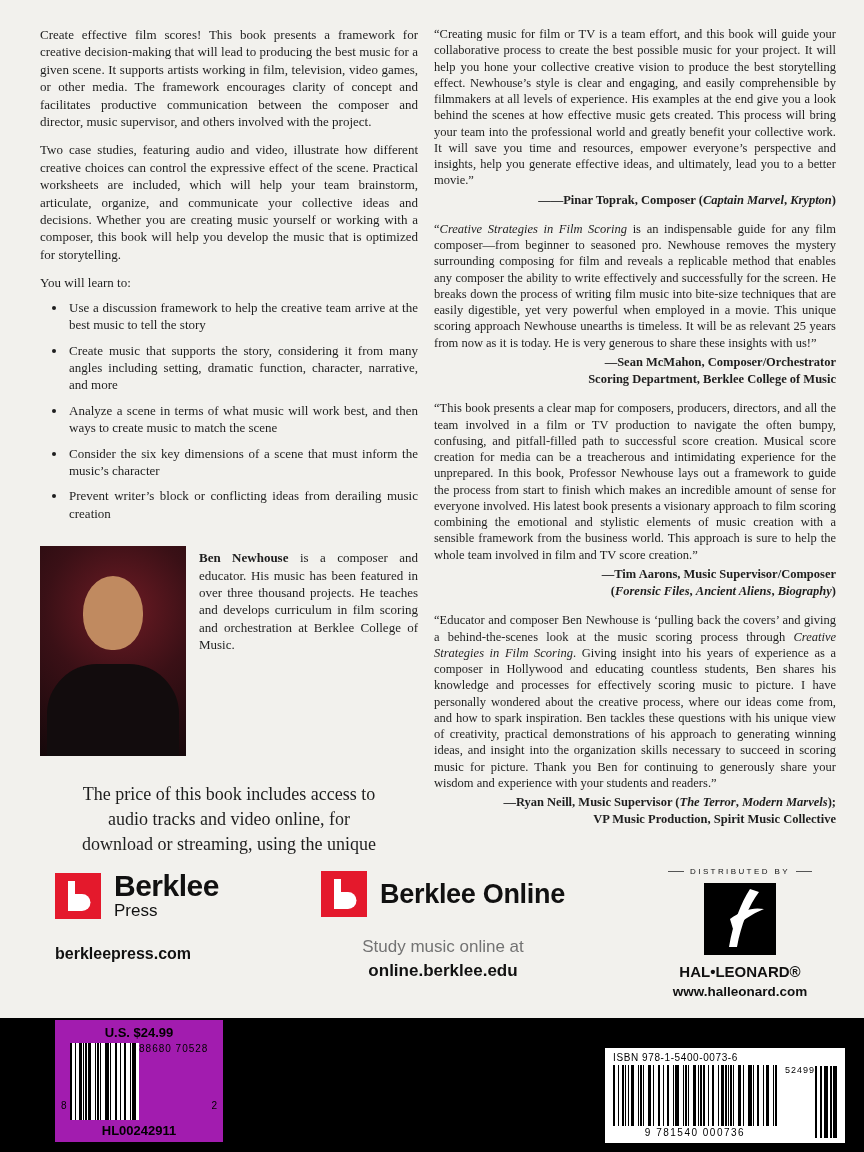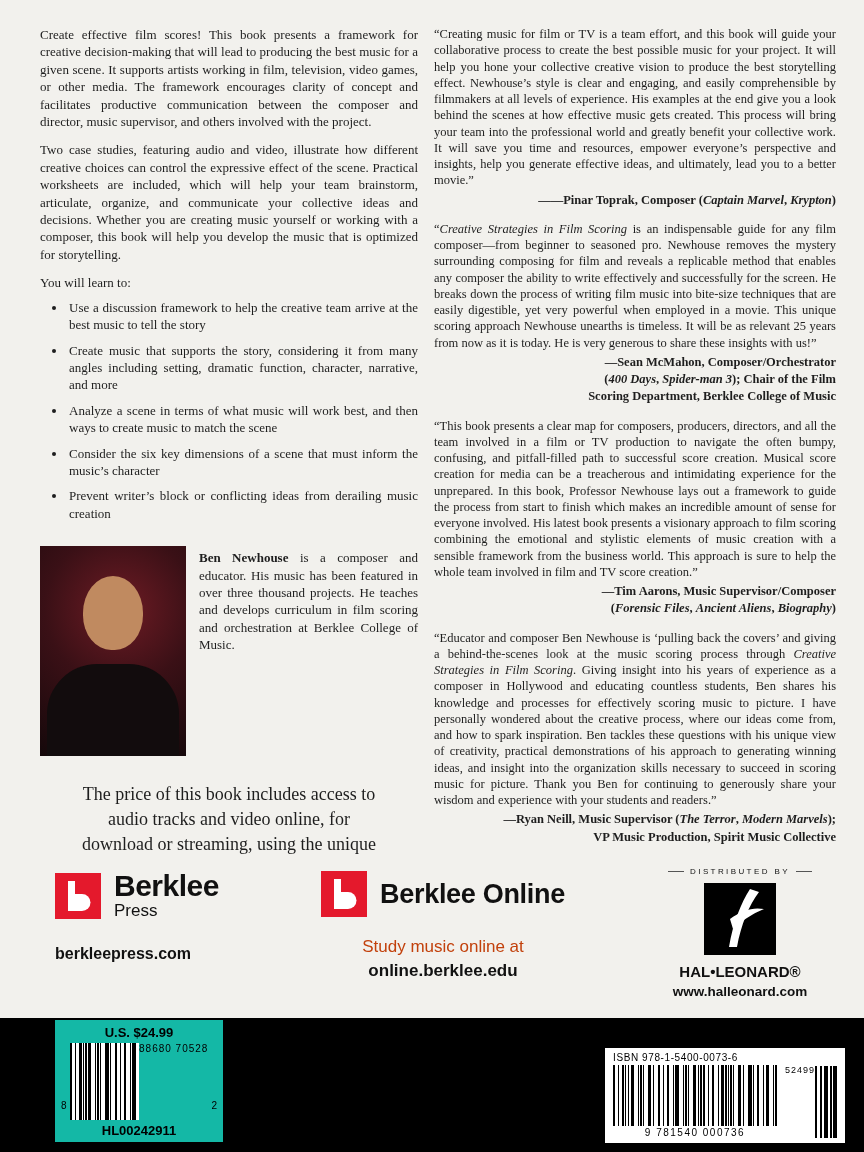--- a/index.html
+++ b/index.html
@@ -63,35 +63,35 @@
   }
   .brand-row{display:flex;align-items:center;gap:13px;}
   .bsq{width:46px;height:46px;flex:none;display:block;}
   .bword{display:flex;flex-direction:column;}
   .bname{font-family:"Liberation Sans",sans-serif;font-weight:bold;font-size:30px;line-height:1;letter-spacing:-0.5px;color:#111;}
   .bsub{font-family:"Liberation Sans",sans-serif;font-size:17px;line-height:1.15;color:#111;}
   .fp{width:228px;flex:none;}
   .burl{font-family:"Liberation Sans",sans-serif;font-weight:bold;font-size:16px;margin-top:24px;color:#111;}
   .fo{width:268px;flex:none;margin-left:26px;display:flex;flex-direction:column;align-items:center;}
   .boname{font-family:"Liberation Sans",sans-serif;font-weight:bold;font-size:27px;letter-spacing:-0.3px;color:#111;}
-  .tagline{font-family:"Liberation Sans",sans-serif;font-size:17px;margin-top:20px;color:#c2410c;}
+  .tagline{font-family:"Liberation Sans",sans-serif;font-size:17px;margin-top:20px;color:#737373;}
   .tagurl{font-family:"Liberation Sans",sans-serif;font-weight:bold;font-size:17px;margin-top:4px;color:#111;}
   .fh{margin-left:auto;width:176px;flex:none;text-align:center;margin-top:-4px;}
   .dist{
     font-family:"Liberation Sans",sans-serif;font-size:8px;letter-spacing:2.4px;
     color:#111;display:flex;align-items:center;justify-content:center;gap:6px;
   }
   .dist::before,.dist::after{content:"";height:1px;width:16px;background:#555;}
   .hsq{width:72px;height:72px;margin:7px auto 8px;display:block;}
   .hname{font-family:"Liberation Sans",sans-serif;font-weight:bold;font-size:15px;color:#111;}
   .hurl{font-family:"Liberation Sans",sans-serif;font-weight:bold;font-size:13.5px;margin-top:4px;color:#111;}
   
   .bottombar{height:134px;background:#000;position:relative;flex:none;}
   .upc-box{
-    position:absolute;left:55px;top:2px;width:168px;height:122px;background:#14b8a6;
+    position:absolute;left:55px;top:2px;width:168px;height:122px;background:#a21caf;
     box-sizing:border-box;padding:5px 6px 4px;display:flex;flex-direction:column;
   }
   .price{font-family:"Liberation Sans",sans-serif;font-weight:bold;font-size:13px;text-align:center;color:#000;}
   .upc-row{flex:1;display:flex;align-items:stretch;gap:3px;margin-top:3px;}
   .side-digit{font-family:"Liberation Sans",sans-serif;font-size:10px;align-self:flex-end;padding-bottom:9px;color:#000;}
   .upc-mid{flex:1;display:flex;flex-direction:row;}
   .bars{
     flex:1;background-color:#fff;
     background-image:
       repeating-linear-gradient(90deg,#000 0 1.5px,transparent 1.5px 5px),
@@ -145,21 +145,20 @@
         <div class="quote">
           <p class="qtext"><span>“Creating music for film or TV is a team effort, and this book will guide your collaborative process to create the best possible music for your project. It will help you hone your collective creative vision to produce the best storytelling effect. Newhouse’s style is clear and engaging, and easily comprehensible by filmmakers at all levels of experience. His examples at the end give you a look behind the scenes at how effective music gets created. This process will bring your team into the professional world and greatly benefit your collective work. It will save you time and resources, empower everyone’s perspective and insights, help you generate effective ideas, and ultimately, lead you to a better movie.”</span></p>
           <div class="attr">
             <span class="attr-line"><span>——Pinar Toprak, Composer (</span><span class="it">Captain Marvel</span><span>, </span><span class="it">Krypton</span><span>)</span></span>
           </div>
         </div>
         <div class="quote">
           <p class="qtext"><span>“</span><span class="it">Creative Strategies in Film Scoring</span><span> is an indispensable guide for any film composer—from beginner to seasoned pro. Newhouse removes the mystery surrounding composing for film and reveals a replicable method that enables any composer the ability to write effectively and successfully for the screen. He breaks down the process of writing film music into bite-size techniques that are easily digestible, yet very powerful when employed in a movie. This unique scoring approach Newhouse unearths is timeless. It will be as relevant 25 years from now as it is today. He is very generous to share these insights with us!”</span></p>
           <div class="attr">
             <span class="attr-line"><span>—Sean McMahon, Composer/Orchestrator</span></span>
-            <span class="attr-line"><span>(</span><span class="it">400 Days</span><span>, </span><span class="it">Spider-man 3</span><span>); Chair of the Film</span></span>
             <span class="attr-line"><span>Scoring Department, Berklee College of Music</span></span>
           </div>
         </div>
         <div class="quote">
           <p class="qtext"><span>“This book presents a clear map for composers, producers, directors, and all the team involved in a film or TV production to navigate the often bumpy, confusing, and pitfall-filled path to successful score creation. Musical score creation for media can be a treacherous and intimidating experience for the unprepared. In this book, Professor Newhouse lays out a framework to guide the process from start to finish which makes an incredible amount of sense for everyone involved. His latest book presents a visionary approach to film scoring combining the emotional and stylistic elements of music creation with a sensible framework from the business world. This approach is sure to help the whole team involved in film and TV score creation.”</span></p>
           <div class="attr">
             <span class="attr-line"><span>—Tim Aarons, Music Supervisor/Composer</span></span>
             <span class="attr-line"><span>(</span><span class="it">Forensic Files</span><span>, </span><span class="it">Ancient Aliens</span><span>, </span><span class="it">Biography</span><span>)</span></span>
           </div>
         </div>

